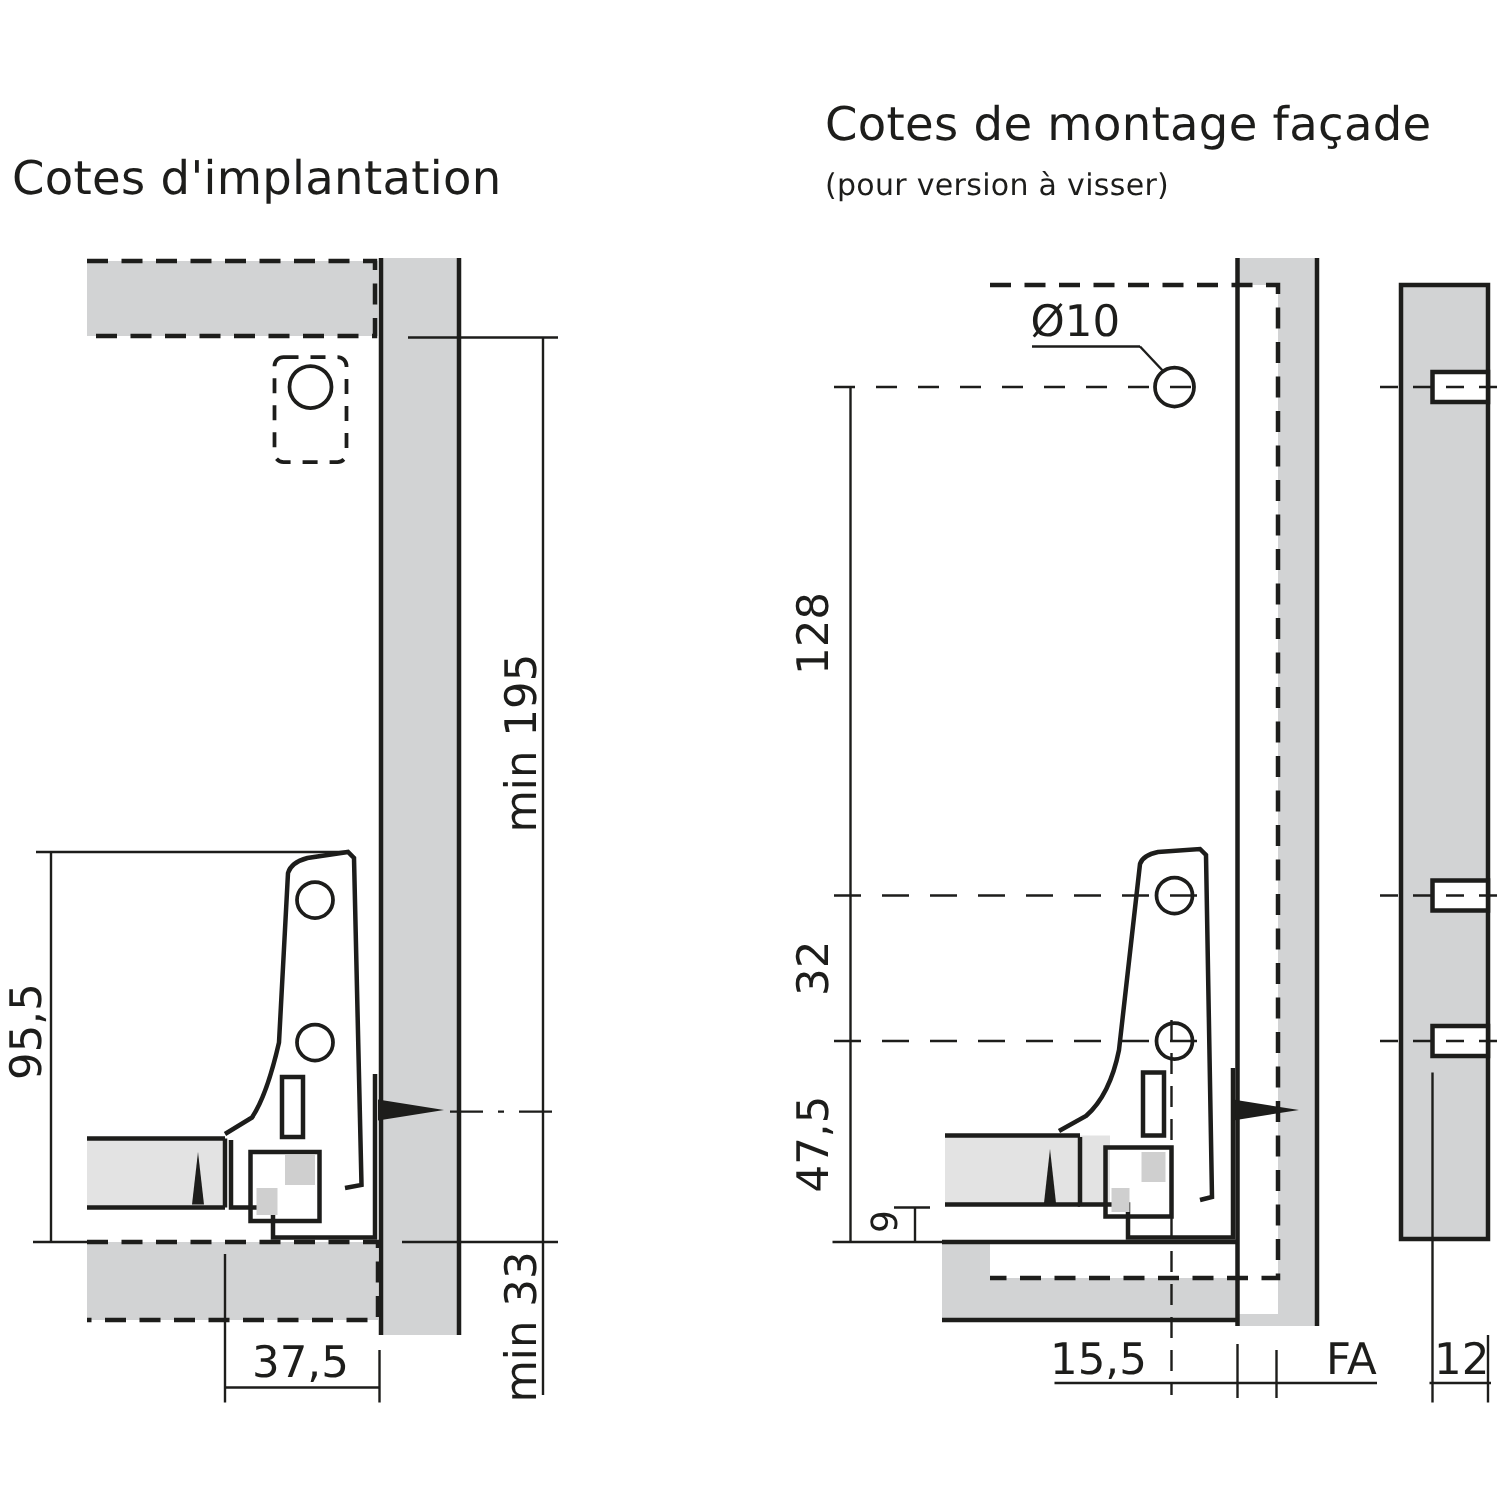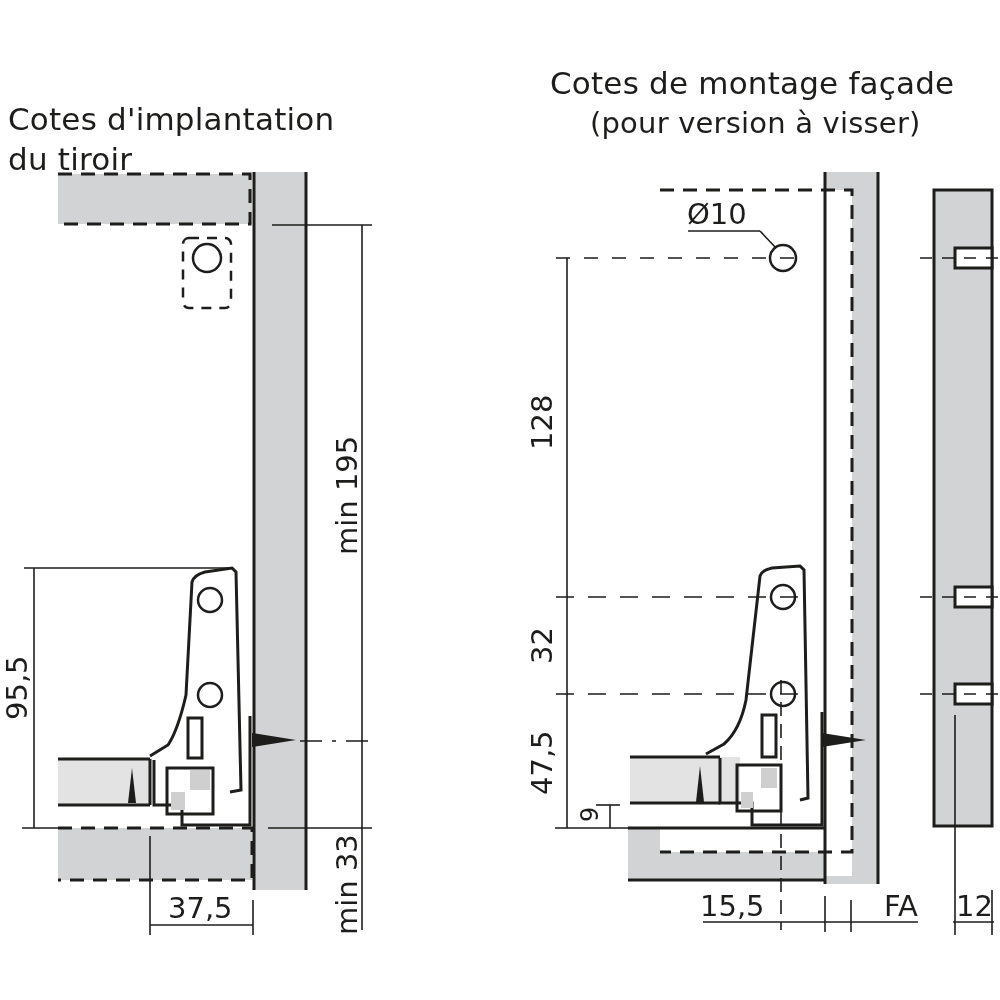--- a/index.html
+++ b/index.html
@@ -1,34 +1,33 @@
 <!DOCTYPE html>
 <html><head>
   <meta charset="utf-8">
   <style>
     html, body { margin: 0; padding: 0; background: #ffffff; }
     body { width: 1000px; height: 1000px; position: relative; overflow: hidden;
            font-family: "DejaVu Sans", "Liberation Sans", sans-serif; color: #1a1a1a; }
     .title { position: absolute; font-size: 31px; line-height: 40px; color: #1d1d1b; white-space: nowrap; letter-spacing: 0.2px; }
-    .subtitle { font-size: 29px; margin-left: 40px; }
+    .subtitle { font-size: 20px; }
     svg { position: absolute; left: 0; top: 0; }
     .dim { font-family: "DejaVu Sans", "Liberation Sans", sans-serif; font-size: 29px; fill: #1d1d1b; }
     .ln { stroke: #1d1d1b; fill: none; }
     .thin { stroke-width: 1.6; }
     .thick { stroke-width: 3; }
     .dash { stroke-dasharray: 14 9; stroke-width: 3; }
     .center { stroke-dasharray: 22 10 4 10; stroke-width: 1.5; }
     .panel { fill: #d2d3d4; }
   </style>
 </head>
 <body>
 
 <div class="title" style="left:8px; top:68px;margin-top:31px;">
   <div>Cotes d'implantation</div>
-  <div>du tiroir</div>
 </div>
 <div class="title" style="left:550px; top:63px;">
   <div>Cotes de montage façade</div>
   <div class="subtitle">(pour version à visser)</div>
 </div>
 
 <svg width="1000" height="1000" viewBox="0 0 1000 1000">
 
   <g>
 

